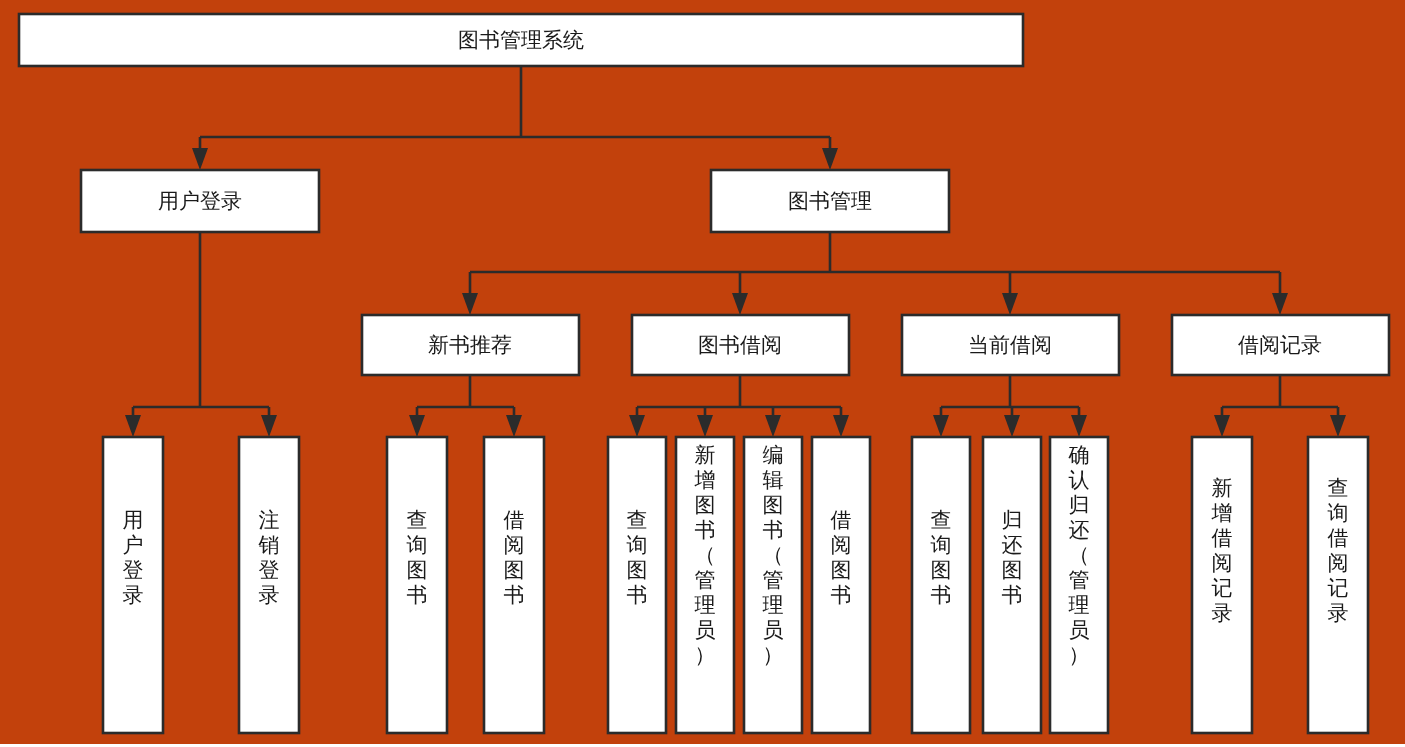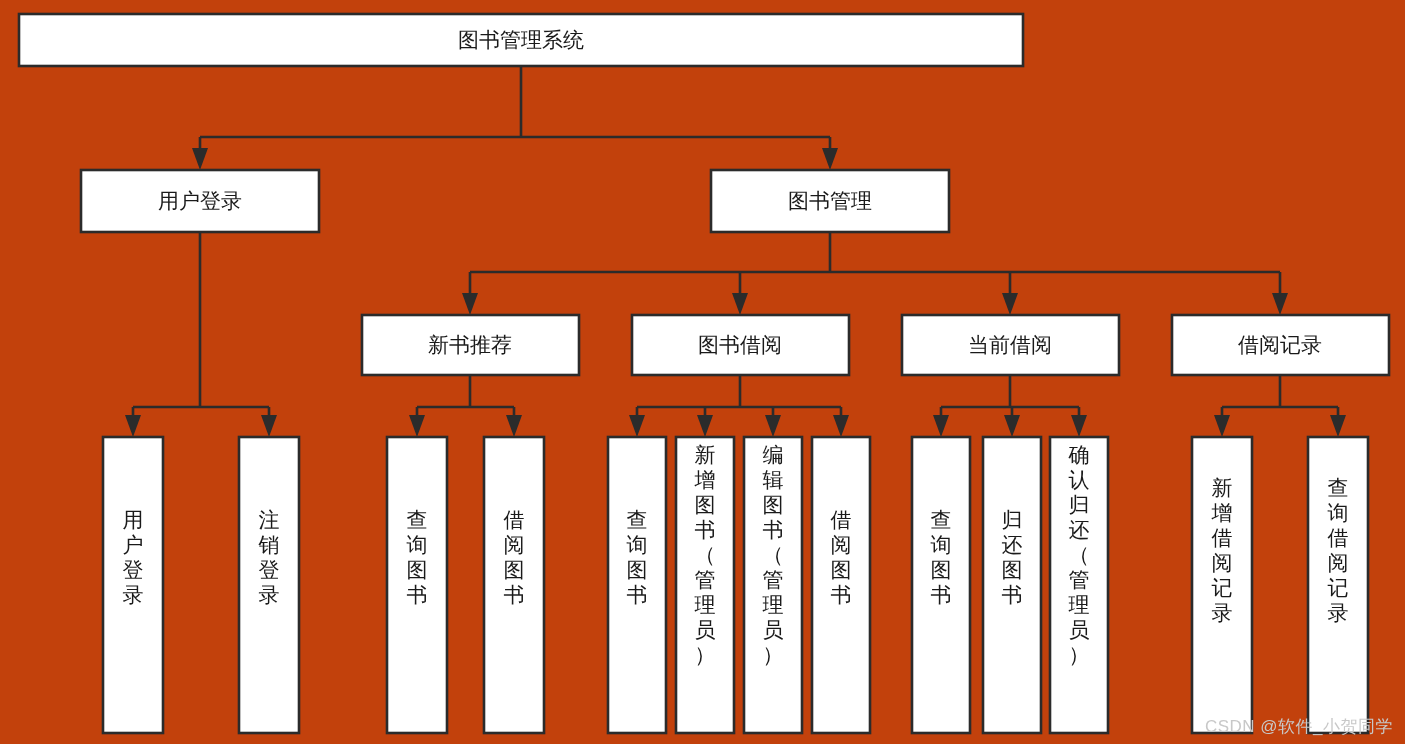--- a/index.html
+++ b/index.html
@@ -219,14 +219,13 @@
         <text class="leaf-label" x="1222" y="495"><tspan x="1222" dy="0">新</tspan><tspan x="1222" dy="25">增</tspan><tspan x="1222" dy="25">借</tspan><tspan x="1222" dy="25">阅</tspan><tspan x="1222" dy="25">记</tspan><tspan x="1222" dy="25">录</tspan></text>
       </g>
       <g>
         <rect class="node-rect" x="1308" y="437" width="60" height="296"></rect>
         <text class="leaf-label" x="1338" y="495"><tspan x="1338" dy="0">查</tspan><tspan x="1338" dy="25">询</tspan><tspan x="1338" dy="25">借</tspan><tspan x="1338" dy="25">阅</tspan><tspan x="1338" dy="25">记</tspan><tspan x="1338" dy="25">录</tspan></text>
       </g>
     </g>
 
   </svg>
 
-  <div class="watermark">CSDN @软件_小贺同学</div>
 </div>
 
 </body></html>

